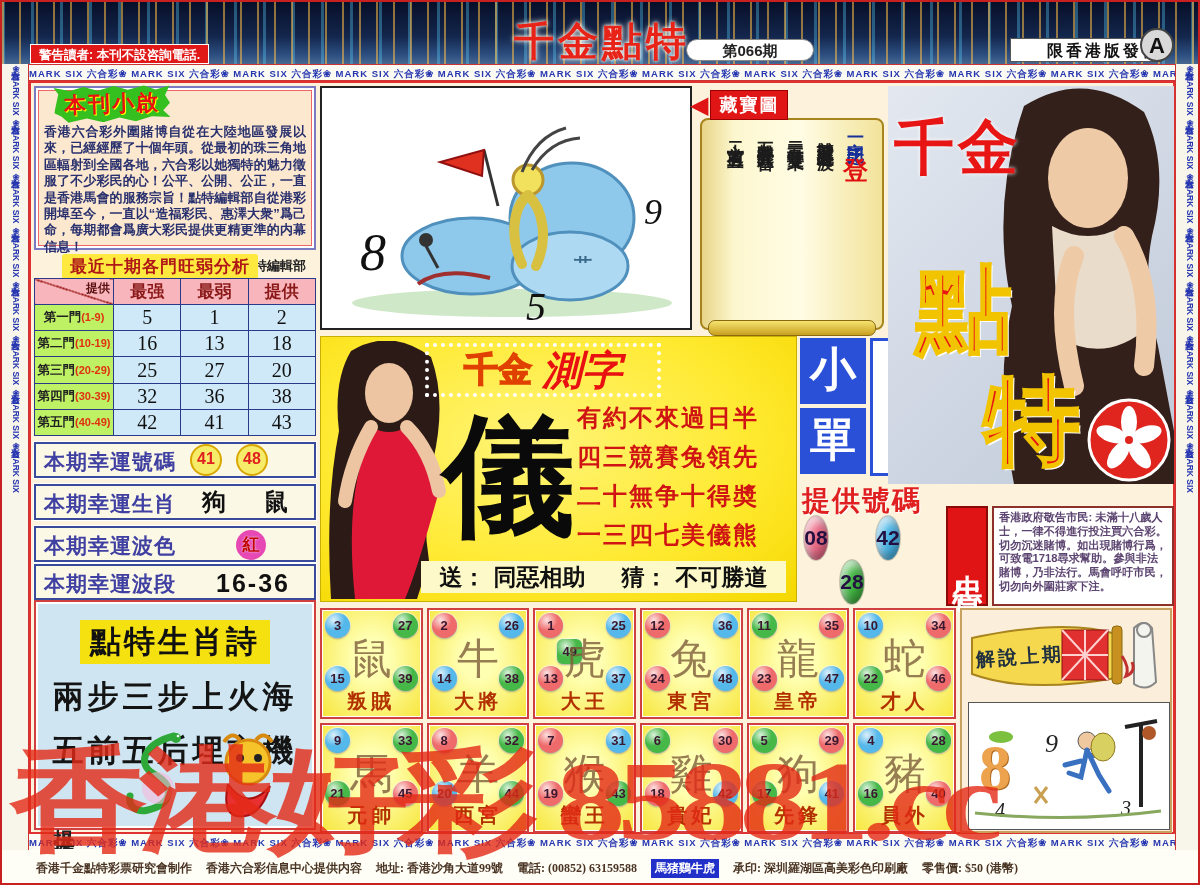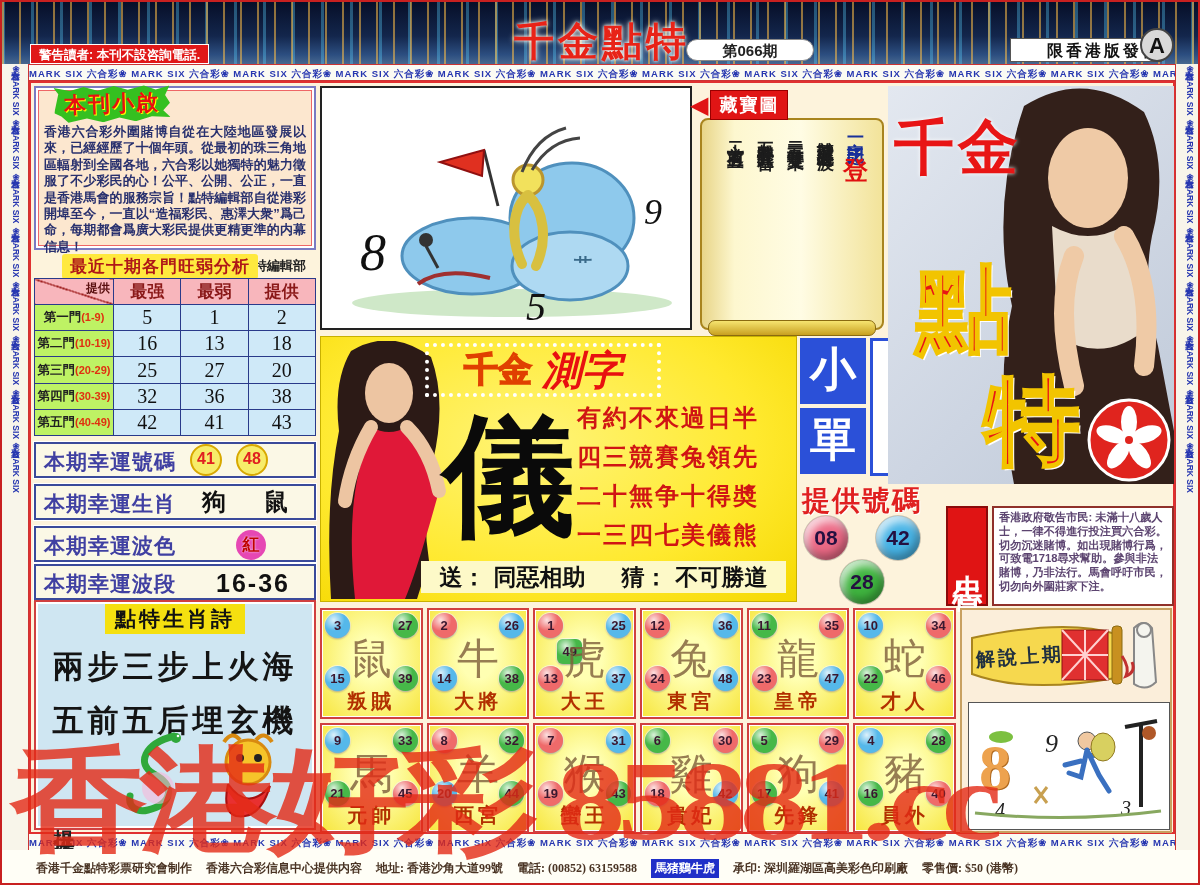--- a/index.html
+++ b/index.html
@@ -73,21 +73,21 @@
     color:#e02020;font-size:16px;font-weight:bold;text-align:center;line-height:26px;margin-left:14px;}
   .lucky-zo{font-size:24px;font-weight:bold;color:#111;margin-left:26px;letter-spacing:16px;
     font-family:"Liberation Serif",serif;}
   .wave-circ{width:30px;height:30px;border-radius:50%;background:#e648b4;color:#c00000;font-size:17px;
     font-weight:bold;text-align:center;line-height:30px;margin-left:60px;text-shadow:0 0 2px #fff;}
   .band-val{font-size:25px;font-weight:bold;color:#111;margin-left:40px;letter-spacing:2px;}
 
   
   .poem-box{left:32px;top:598px;width:282px;height:230px;background:#cfe6f2;border:2px solid #d04040;
     box-shadow:inset 0 0 0 2px #fff;text-align:center;z-index:2;}
-  .poem-title{display:inline-block;margin-top:2px;background:#f5e010;color:#111;font-size:21px;
+  .poem-title{display:inline-block;margin-top:18px;background:#f5e010;color:#111;font-size:31px;
     font-weight:bold;letter-spacing:3px;padding:1px 10px;font-family:"Liberation Serif",serif;}
   .poem-line{font-size:31px;font-weight:bold;color:#141414;font-family:"Liberation Serif",serif;
     letter-spacing:4px;margin-top:12px;}
   .poem-provide{position:absolute;left:14px;bottom:8px;writing-mode:vertical-rl;font-size:21px;
     font-weight:bold;color:#222;letter-spacing:4px;}
 
   
   .illo-box{left:318px;top:84px;width:372px;height:244px;background:#fff;border:2px solid #222;z-index:2;}
   .illo-num{font-family:"Liberation Serif",serif;font-style:italic;fill:#111;}
 
@@ -131,21 +131,21 @@
   .xd-left{display:flex;flex-direction:column;gap:4px;}
   .xd-sq{width:66px;height:66px;background:#2b50d8;color:#fff;font-size:46px;font-weight:bold;
     text-align:center;line-height:64px;font-family:"Liberation Serif",serif;}
   .xd-right{flex:1;background:#fff;border:3px solid #2b50d8;display:flex;align-items:center;justify-content:center;}
   .xd-right span{writing-mode:vertical-rl;font-size:40px;font-weight:bold;color:#fff;
     -webkit-text-stroke:2.5px #2443c8;letter-spacing:2px;font-family:"Liberation Serif",serif;}
 
   
   .tigong-label{left:800px;top:480px;font-size:28px;font-weight:bold;color:#e02020;letter-spacing:2px;
     text-shadow:1px 1px 0 #fff;z-index:2;}
-  .big-ball{width:44px;height:44px;border-radius:50%;color:#241040;font-size:21px;font-weight:bold;
+  .big-ball{width:24px;height:44px;border-radius:50%;color:#241040;font-size:21px;font-weight:bold;
     text-align:center;line-height:44px;z-index:2;
     box-shadow:inset -3px -5px 8px rgba(0,0,0,.35),inset 4px 6px 8px rgba(255,255,255,.75),0 0 0 1px rgba(0,0,0,.2);}
 
   
   .adv-label{left:944px;top:504px;width:42px;height:100px;background:#e01414;border:2px solid #8a0a0a;
     display:flex;align-items:center;justify-content:center;z-index:2;}
   .adv-label span{writing-mode:vertical-rl;color:#fff;font-size:30px;font-weight:bold;letter-spacing:6px;
     font-family:"Liberation Serif",serif;}
   .adv-text{left:990px;top:504px;width:182px;height:100px;background:#fff;border:2px solid #90302a;
     font-size:11.2px;line-height:13.8px;font-weight:bold;color:#5c4470;padding:3px 5px;z-index:2;}

